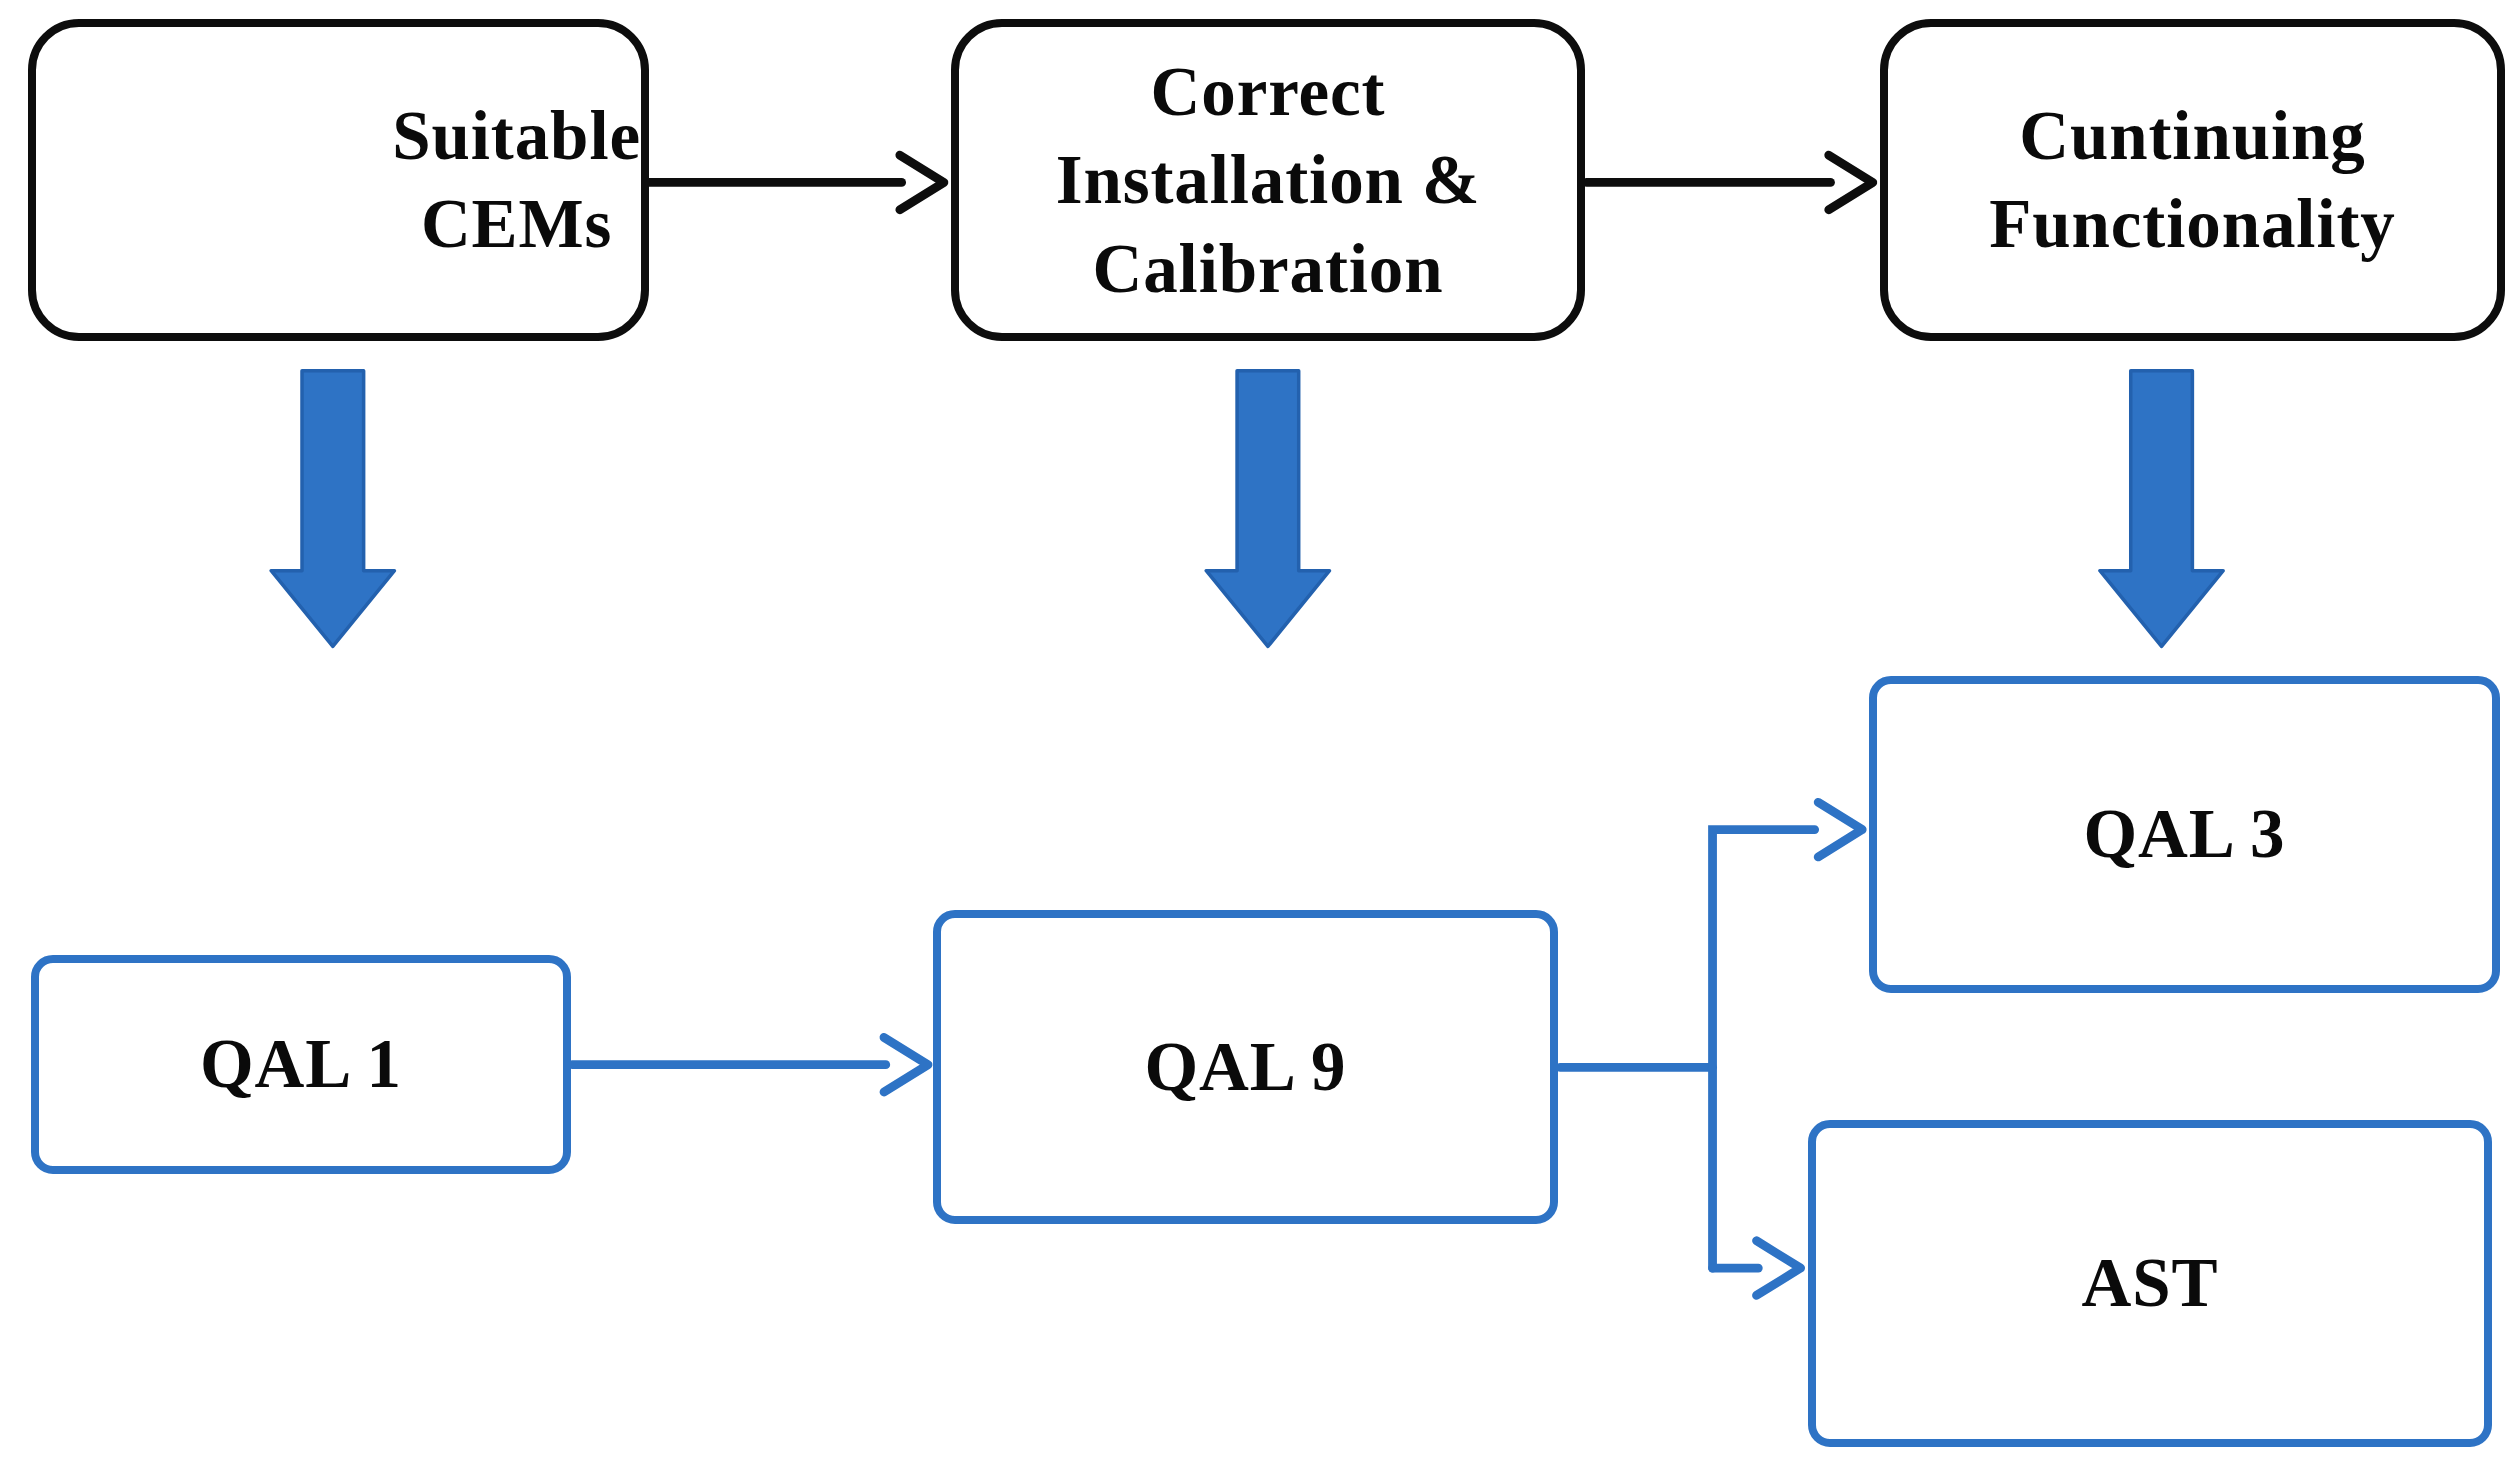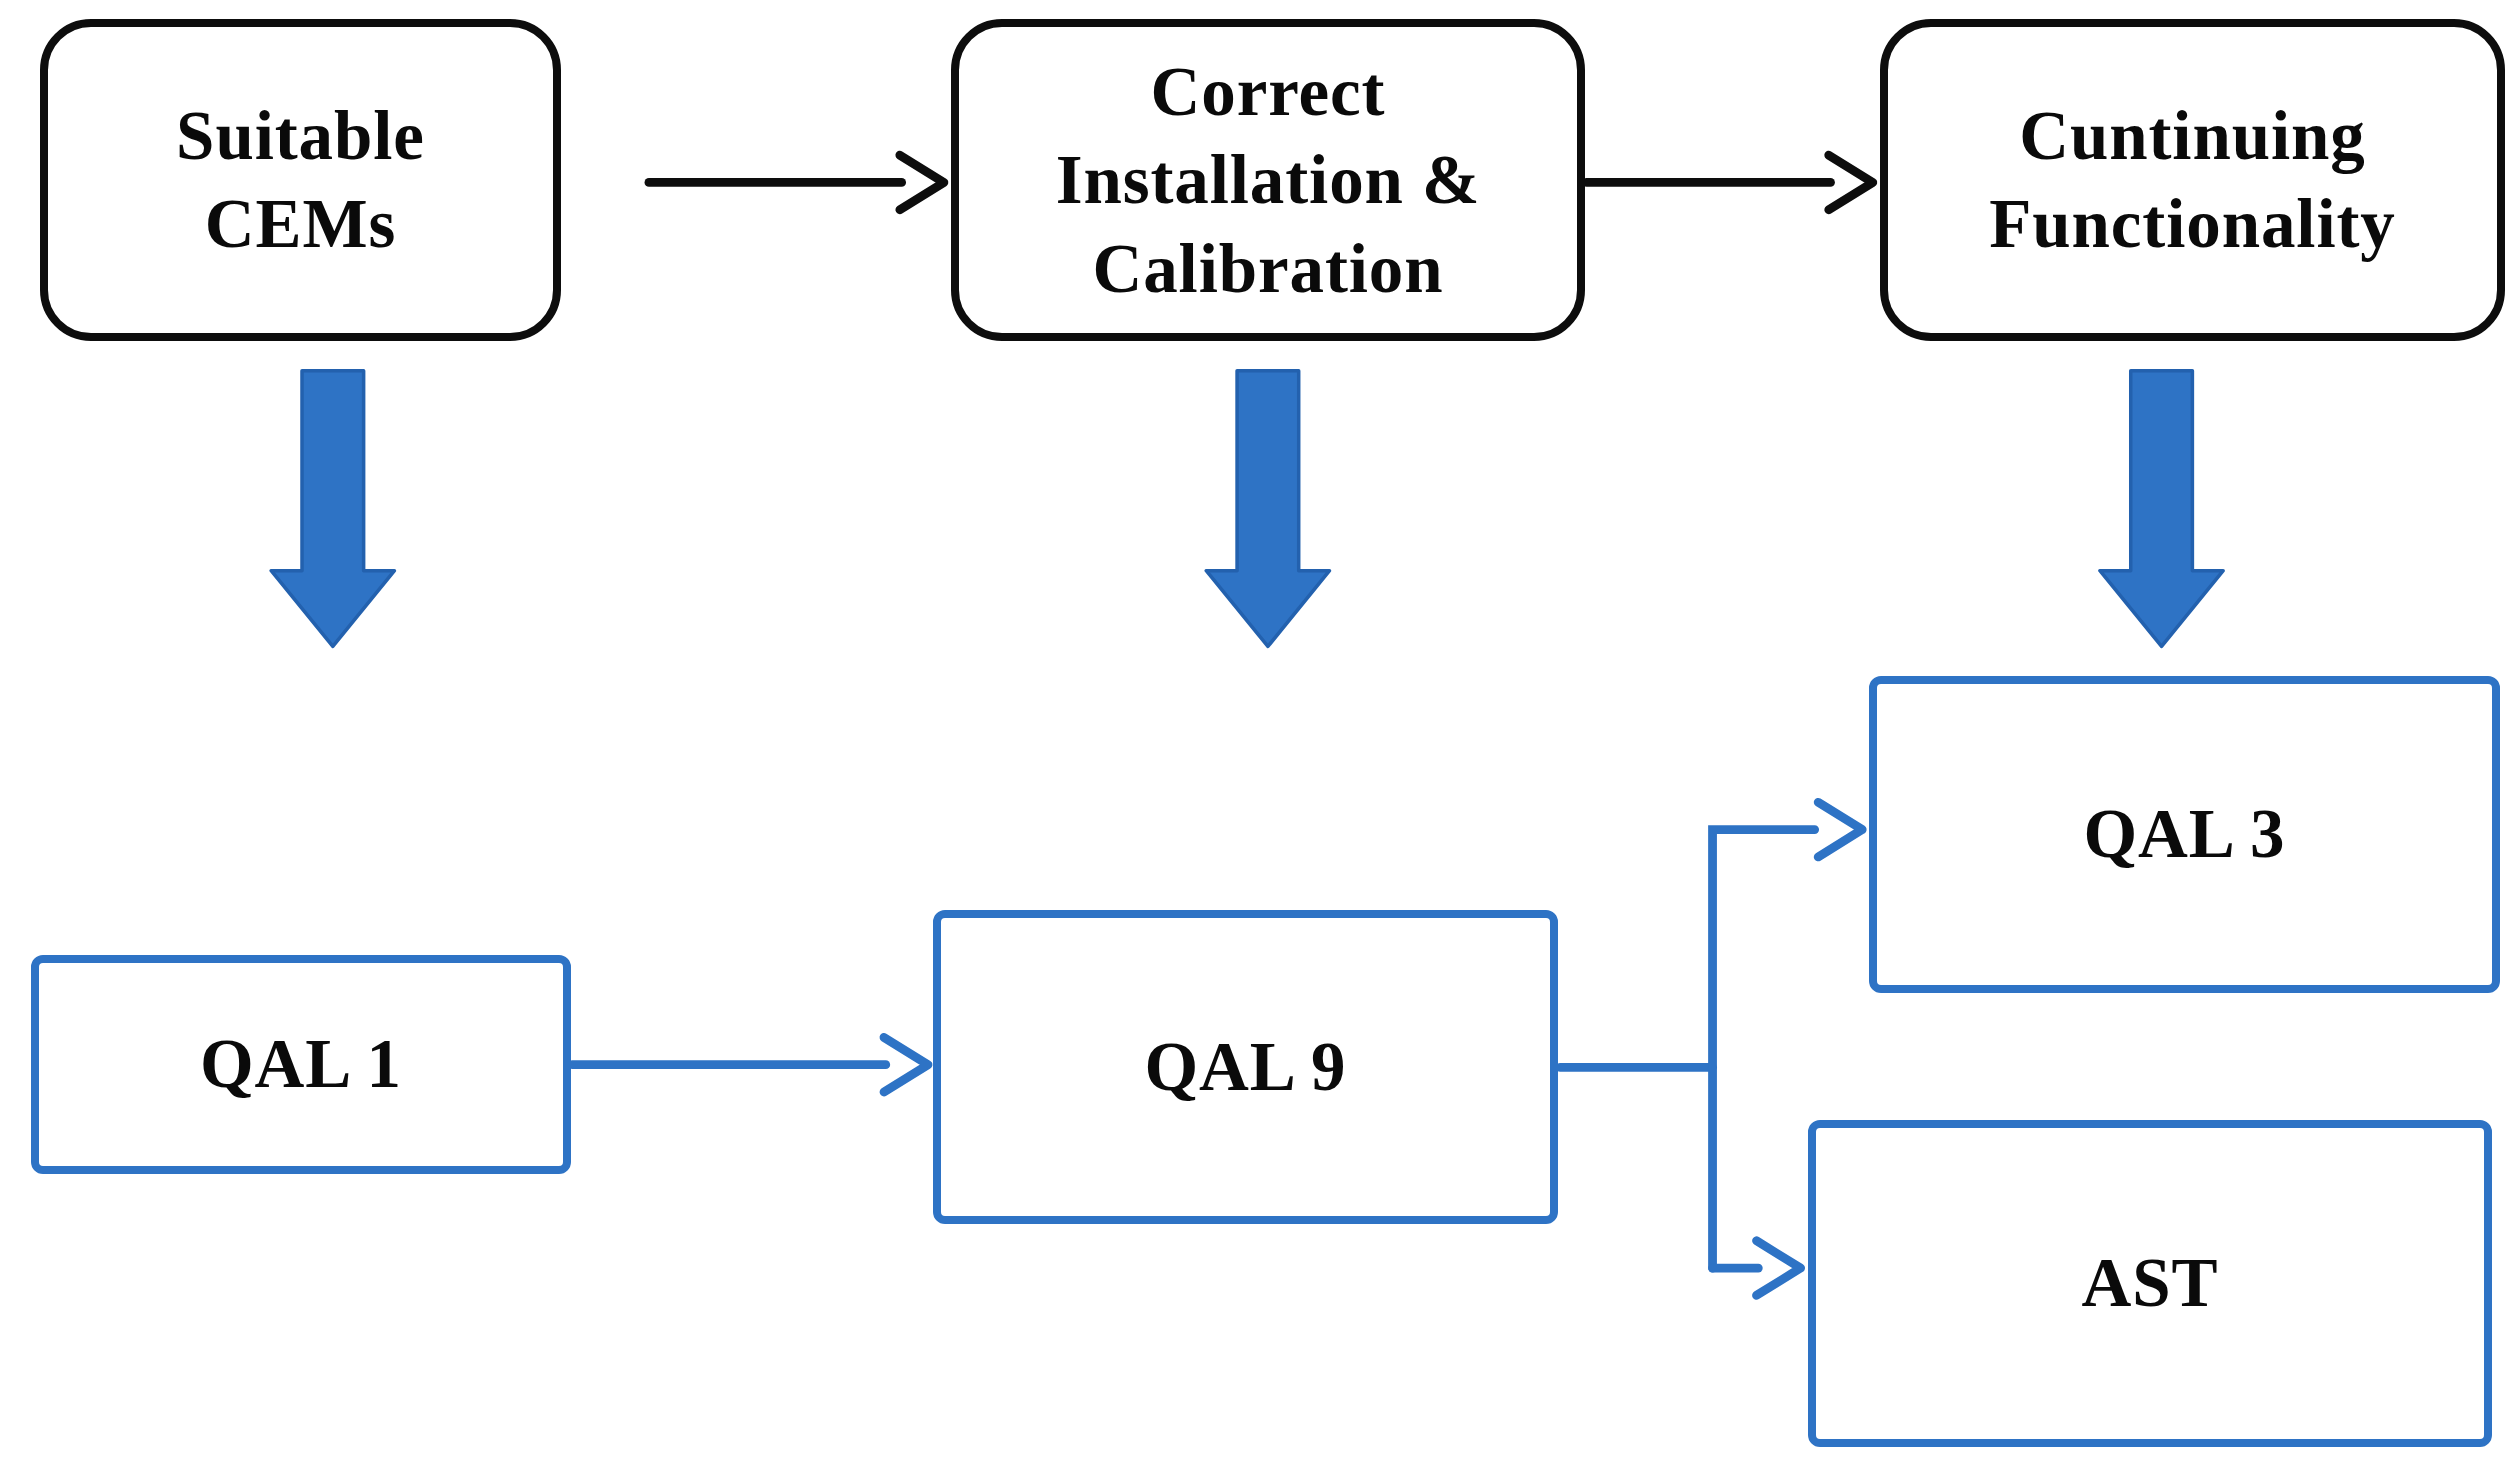--- a/index.html
+++ b/index.html
@@ -38,24 +38,24 @@
     font-size: 69px;
     line-height: 1.28;
     letter-spacing: 0.9px;
   }
   .top-node {
     border: 8px solid #0d0d0d;
     border-radius: 51px;
   }
   .blue-node {
     border: 8px solid #2e73c5;
-    border-radius: 12px;
+    border-radius: 22px;
   }
   
-  #node-suitable-cems          { left: 40px;   top: 19.4px;   width: 521px; height: 322px; }
+  #node-suitable-cems          { left: 28px;   top: 19.4px;   width: 621px; height: 322px; justify-content: flex-end; }
   #node-correct-installation   { left: 951px; top: 19.4px;   width: 634px; height: 322px; }
   #node-continuing-functionality{ left: 1880px; top: 19.4px;  width: 625px; height: 322px; }
   #node-qal1 { left: 31px;   top: 955px; width: 540px; height: 219px; }
   #node-qal2 { left: 933px; top: 910px; width: 625px; height: 314px; }
   #node-qal3 { left: 1869px; top: 676px;  width: 631px; height: 317px; }
   #node-ast  { left: 1808px; top: 1120px; width: 684px; height: 327px; }
 </style>
 </head>
 <body>
 

